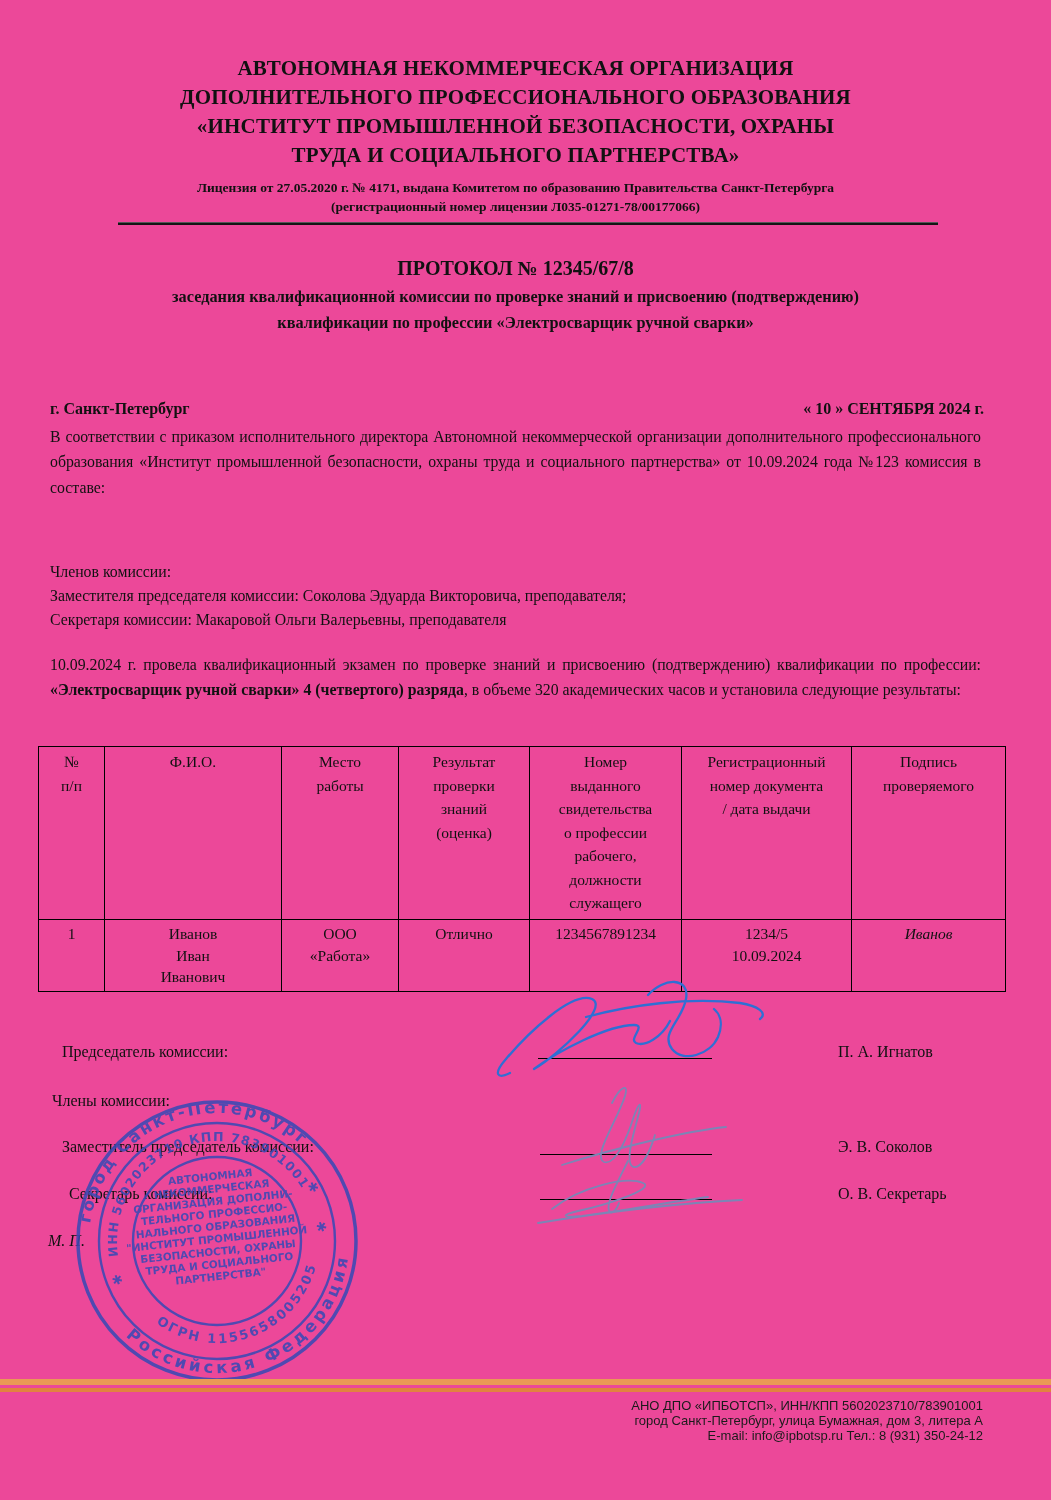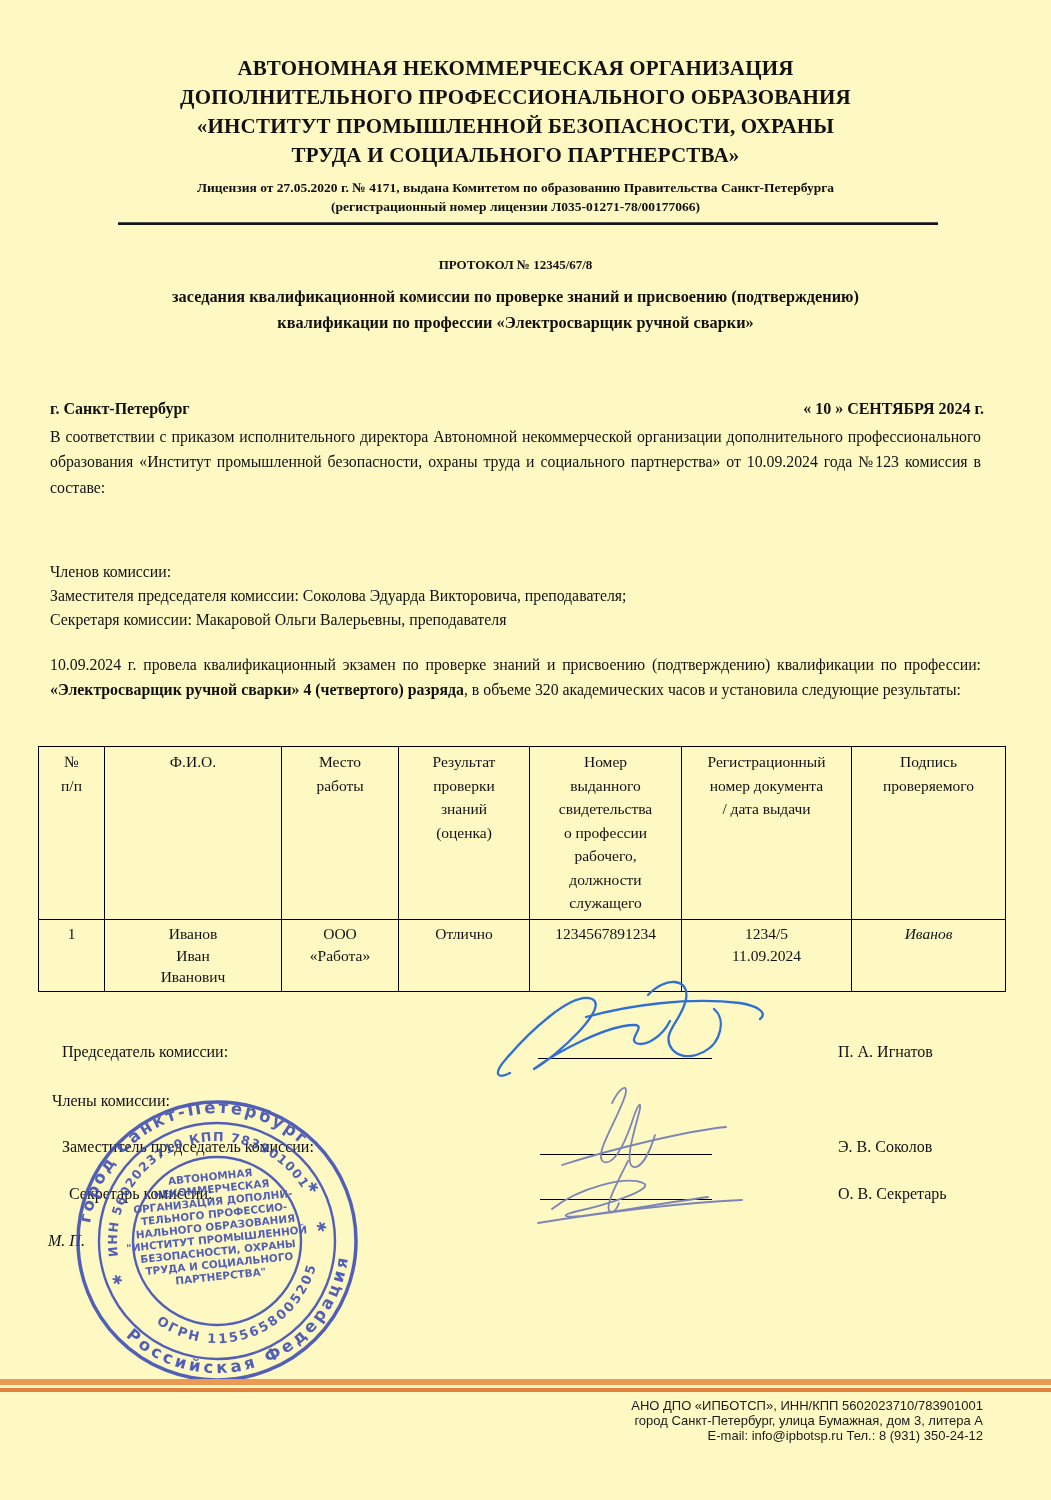--- a/index.html
+++ b/index.html
@@ -1,19 +1,19 @@
 <!DOCTYPE html>
 <html><head>
 <meta charset="utf-8">
 <style>
   html,body{margin:0;padding:0;background:#ffffff;}
   .page{
     position:relative;
     width:1051px;height:1500px;
-    background:#fef9c3;
+    background:#ec4899;
     font-family:"Liberation Serif", serif;
     color:#111;
     overflow:hidden;
   }
   .prelines{white-space:pre-line;}
   
   .org-name{
     position:absolute;top:54px;left:50px;width:931px;
     text-align:center;font-weight:bold;font-size:21px;line-height:29px;
     letter-spacing:.2px;
@@ -22,21 +22,21 @@
     position:absolute;top:178px;left:50px;width:931px;
     text-align:center;font-weight:bold;font-size:13.5px;line-height:19px;
   }
   .header-rule{
     position:absolute;top:222px;left:118px;width:820px;height:0;
     border-top:1px solid #555;border-bottom:2px solid #151515;
   }
   
   .protocol-title{
     position:absolute;top:257px;left:50px;width:931px;
-    text-align:center;font-weight:bold;font-size:13px;
+    text-align:center;font-weight:bold;font-size:20px;
   }
   .protocol-subtitle{
     position:absolute;top:284px;left:30px;width:971px;
     text-align:center;font-weight:bold;font-size:16.3px;line-height:25.5px;
   }
   .city-date{
     position:absolute;top:356px;left:50px;width:934px;
     display:flex;justify-content:space-between;
     font-weight:bold;font-size:16px;margin-top:44px;
   }
@@ -150,21 +150,21 @@
       <tr class="row">
         <td>1</td>
         <td class="prelines cell-fio">Иванов
 Иван
 Иванович</td>
         <td class="prelines">ООО
 «Работа»</td>
         <td>Отлично</td>
         <td>1234567891234</td>
         <td class="prelines">1234/5
-11.09.2024</td>
+10.09.2024</td>
         <td class="cell-sign">Иванов</td>
       </tr>
     </tbody>
   </table>
 
   <div class="sig-label" style="left:62px;top:1043px;">Председатель комиссии:</div>
   <div class="sig-name" style="left:838px;top:1043px;">П. А. Игнатов</div>
   <div class="sig-label" style="left:52px;top:1092px;">Члены комиссии:</div>
   <div class="sig-label" style="left:62px;top:1138px;">Заместитель председатель комиссии:</div>
   <div class="sig-name" style="left:838px;top:1138px;">Э. В. Соколов</div>

